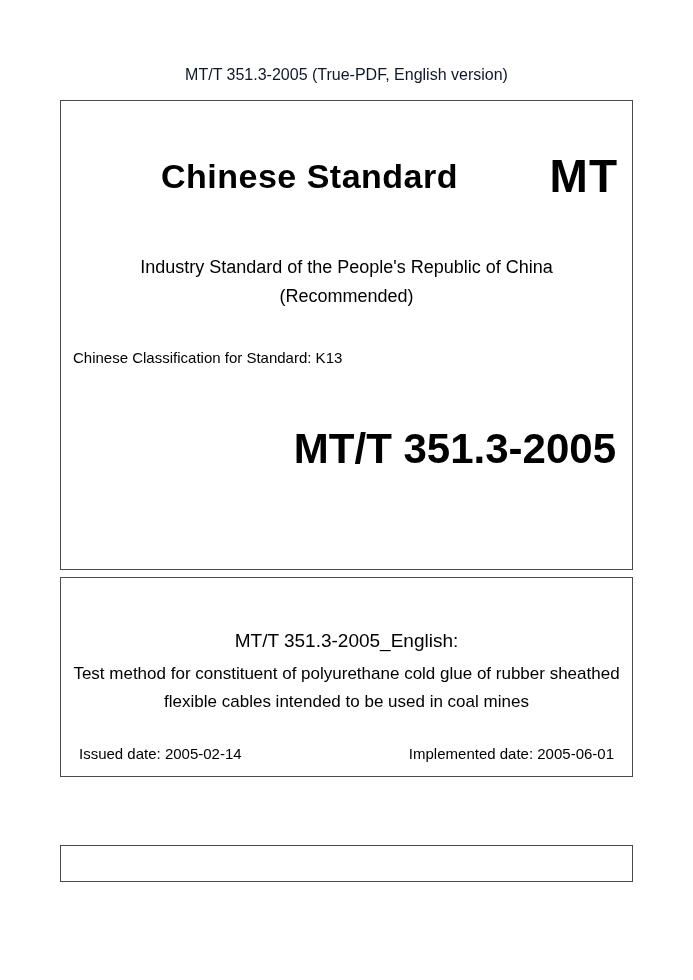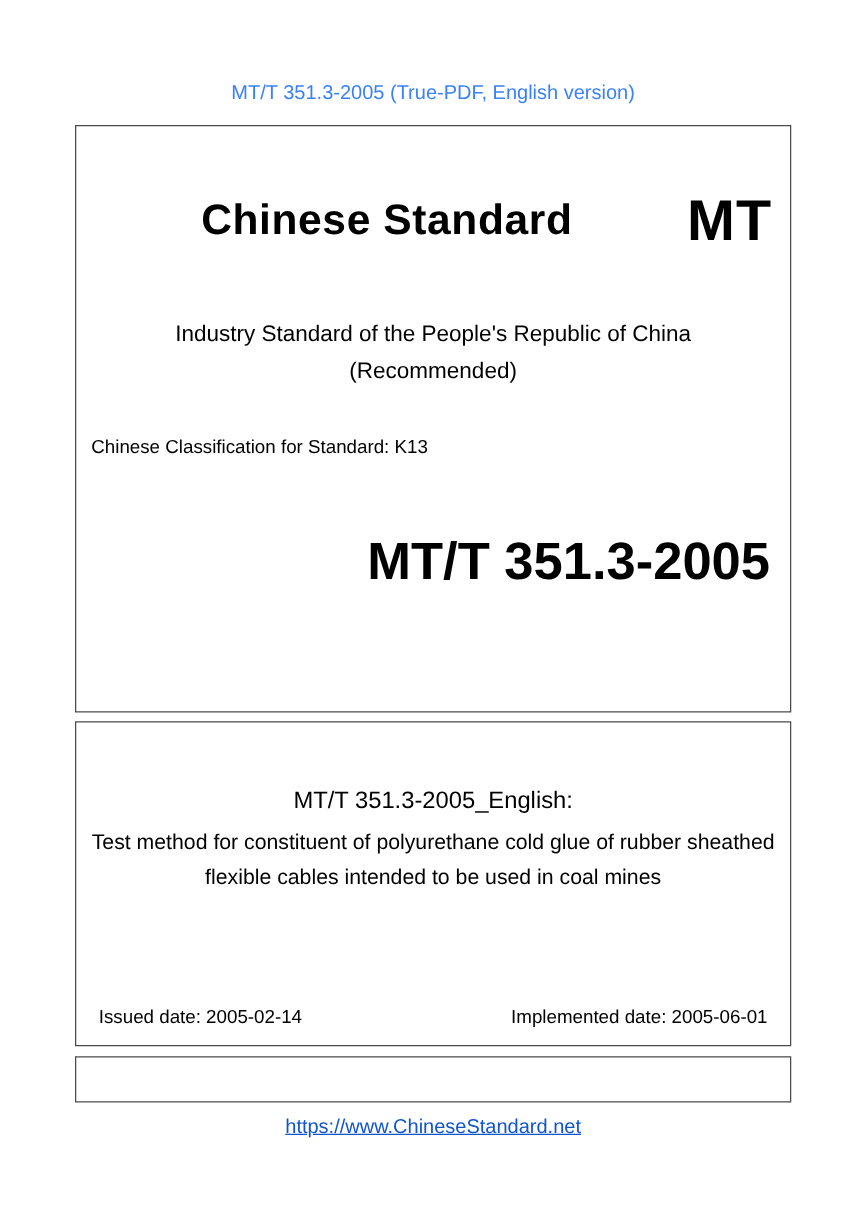--- a/index.html
+++ b/index.html
@@ -16,36 +16,36 @@
     background: #ffffff;
     overflow: hidden;
   }
   .doc-header {
     position: absolute;
     top: 66px;
     left: 0;
     width: 100%;
     text-align: center;
     font-size: 16px;
-    color: #3b82f6;
+    color: #0f172a;
   }
   .box {
     position: absolute;
     left: 60px;
     width: 573px;
     border: 1px solid #4a4a4a;
     background: #ffffff;
   }
   .box-top {
     top: 100px;
     height: 470px;
   }
   .box-mid {
     top: 577px;
-    height: 260px;
+    height: 200px;
   }
   .box-bottom {
     top: 845px;
     height: 37px;
   }
   .brand-row {
     position: relative;
     margin-top: 48px;
     height: 60px;
   }
@@ -165,17 +165,14 @@
 
     <div class="dates-row">
       <span>Issued date: 2005-02-14</span>
       <span>Implemented date: 2005-06-01</span>
     </div>
 
   </div>
 
   <div class="box box-bottom"></div>
 
-  <div class="doc-footer">
-    <a>https://www.ChineseStandard.net</a>
-  </div>
 
 </div>
 
 </body></html>

